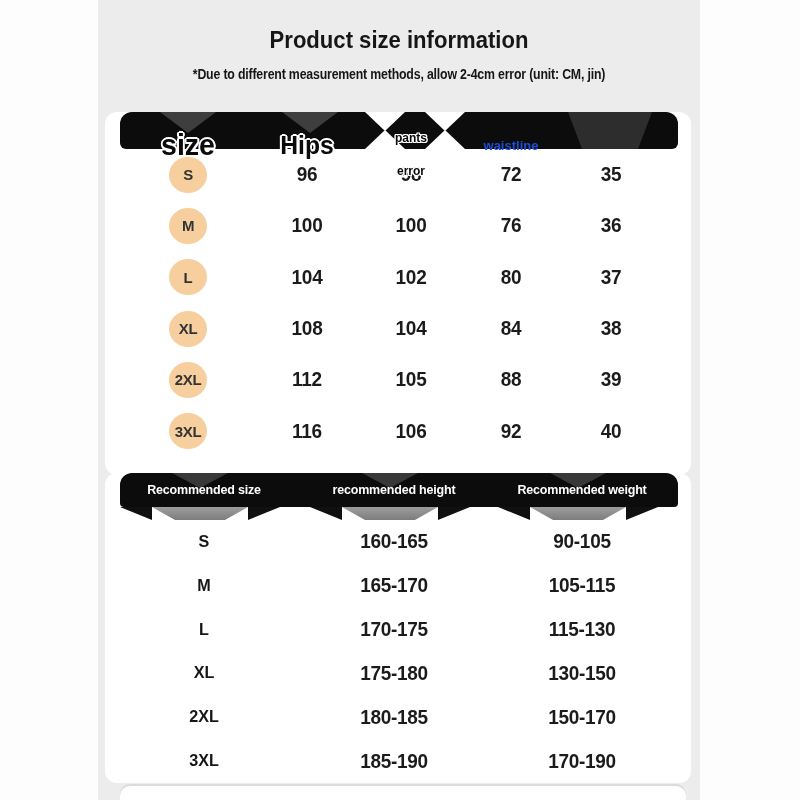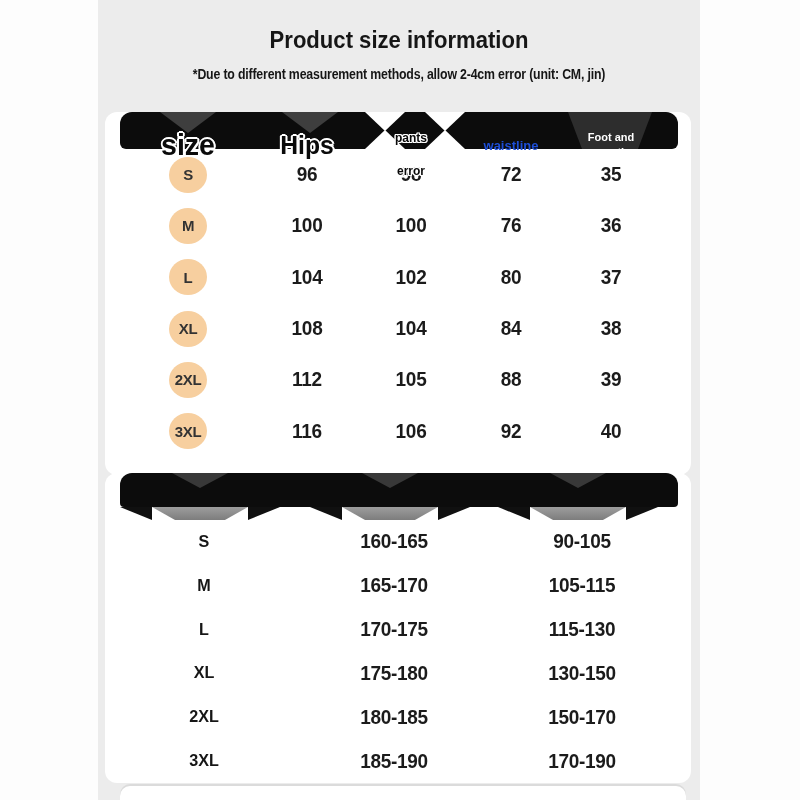--- a/index.html
+++ b/index.html
@@ -97,24 +97,20 @@
       </div>
 
       <div class="hdr-grid grid5">
         <div class="hcell hsize outline2">size</div>
         <div class="hcell hhips outline2">Hips</div>
         <div class="hcell hpants">
           <span class="outline1">pants</span>
           <span class="outline1">error</span>
         </div>
         <div class="hcell hwaist">waistline</div>
-        <div class="hcell hfoot">
-          <span>Foot and</span>
-          <span>mouth</span>
-        </div>
       </div>
 
       <div class="rows1">
         <div class="rowline grid5">
           <div class="cc">
               <span class="circle">S</span>
             </div>
           <div class="val">96</div>
           <div class="val">98</div>
           <div class="val">72</div>
@@ -180,20 +176,25 @@
       <i class="fold fold-wing-r" style="left:143px"></i>
 
       <i class="fold fold-wing-l" style="left:205px"></i>
       <i class="fold fold-trap" style="left:237px"></i>
       <i class="fold fold-wing-r" style="left:333px"></i>
 
       <i class="fold fold-wing-l" style="left:393px"></i>
       <i class="fold fold-trap" style="left:425px"></i>
       <i class="fold fold-wing-r" style="left:521px"></i>
 
+      <div class="hdr2 grid3">
+        <div class="h2cell">Recommended size</div>
+        <div class="h2cell">recommended height</div>
+        <div class="h2cell">Recommended weight</div>
+      </div>
 
       <div class="rows2">
         <div class="rowline grid3">
           <div class="size2">S</div>
           <div class="val">160-165</div>
           <div class="val">90-105</div>
         </div>
         <div class="rowline grid3">
           <div class="size2">M</div>
           <div class="val">165-170</div>

